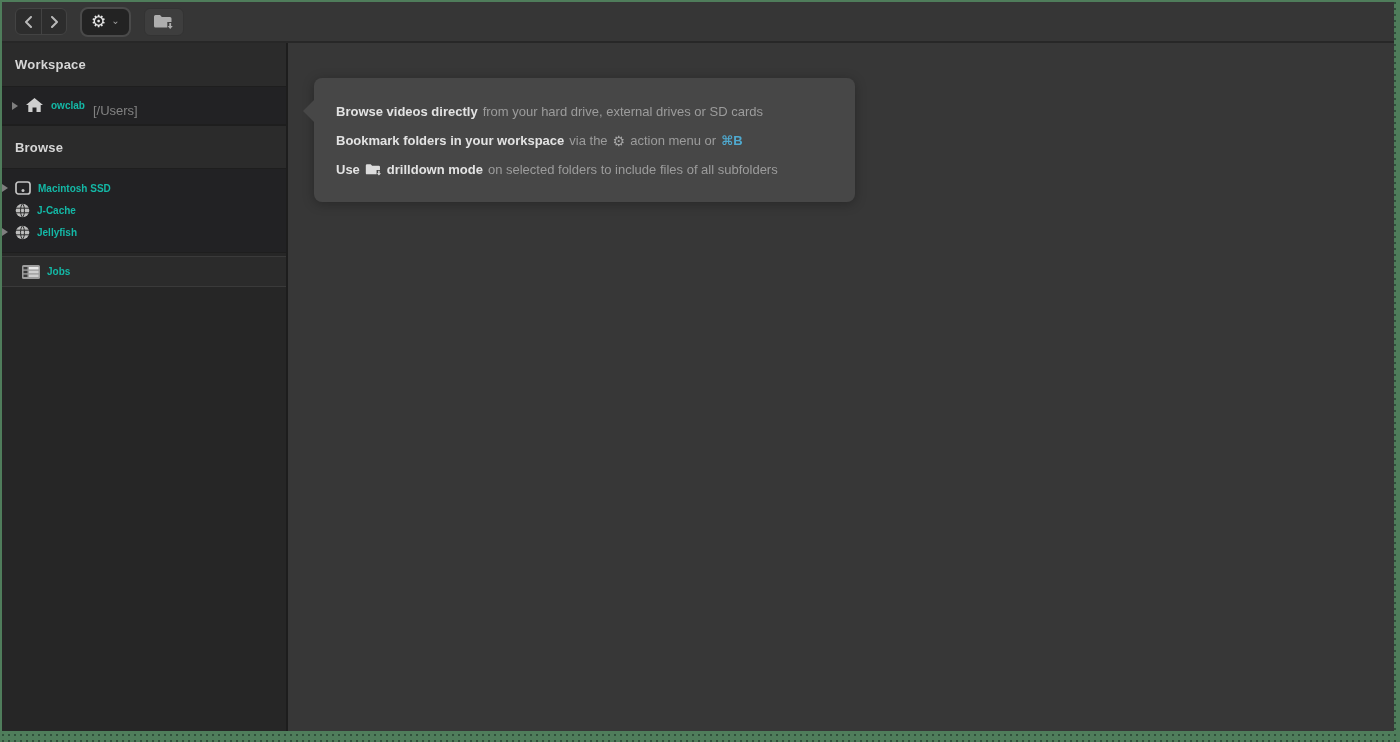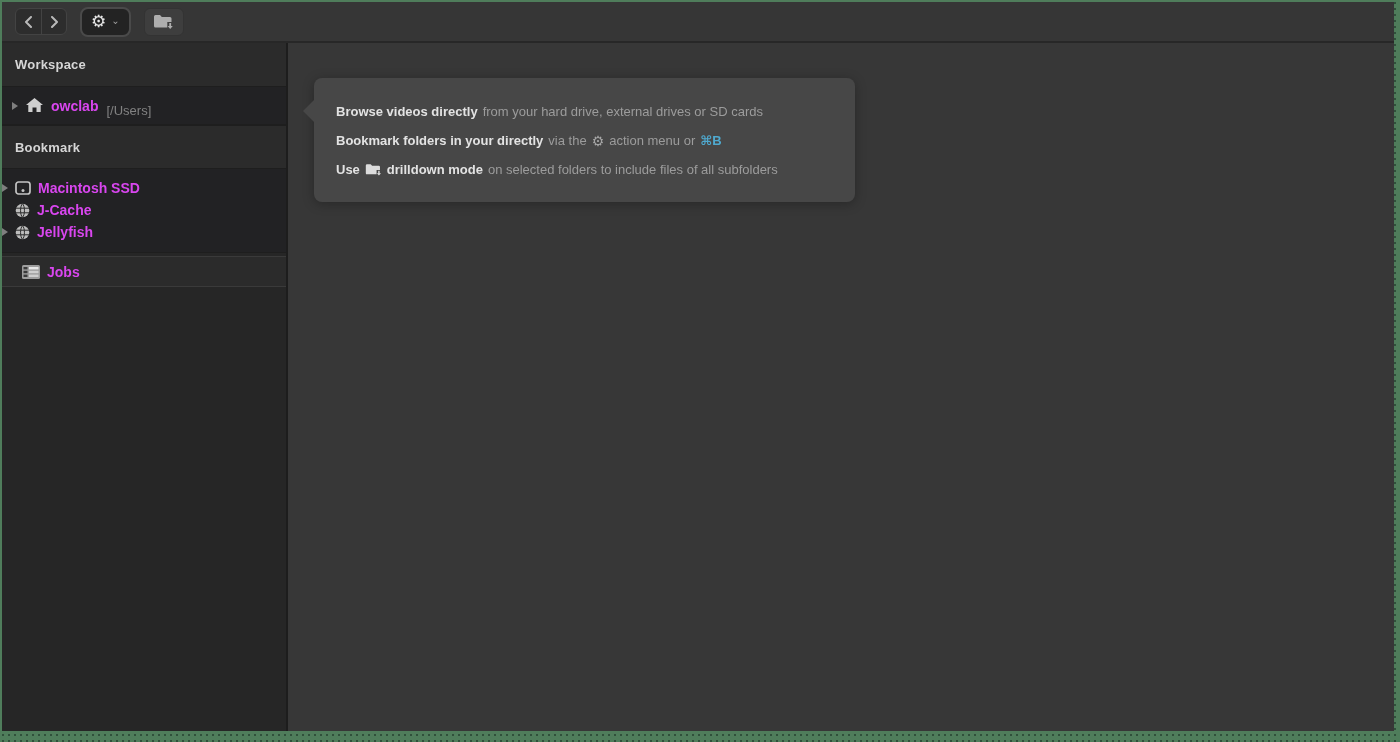--- a/index.html
+++ b/index.html
@@ -50,21 +50,21 @@
   .sec-header:first-child { border-top:none; }
   .sec-title { font-size:13px; font-weight:700; color:#d6d6d6; letter-spacing:.2px; }
   .ws-row {
     height:38px; display:flex; align-items:center; gap:8px; padding-left:10px;
     background:#222224; border-bottom:1px solid #1e1e1e;
   }
   .dev-list { padding:8px 0 9px 0; background:#222224; border-bottom:1px solid #1e1e1e; }
   .dev-row { height:22px; display:flex; align-items:center; gap:7px; padding-left:0; }
   .tri { width:0; height:0; border-top:4px solid transparent; border-bottom:4px solid transparent; border-left:6px solid #7f7f7f; flex:0 0 auto; }
   .tri-space { width:6px; flex:0 0 auto; }
-  .item-label { font-size:14px; font-weight:700; color:#d946ef; white-space:nowrap; }
+  .item-label { font-size:10px; font-weight:700; color:#14b8a6; white-space:nowrap; }
   .item-suffix { font-size:13px; color:#828282; font-weight:400;margin-top:10px; }
   .jobs-row {
     height:31px; margin-top:3px; display:flex; align-items:center; gap:7px; padding-left:20px;
     background:#2b2b2b; border-top:1px solid #3a3a3a; border-bottom:1px solid #3a3a3a;
   }
   .sidebar-fill { flex:1; background:#262626; }
   
   .main { flex:1; position:relative; background:#373737; }
   .callout {
     position:absolute; left:26px; top:35px; width:541px;
@@ -122,21 +122,21 @@
       <div class="ws-row">
         <span class="tri"></span>
         <svg class="icon-svg" width="17" height="15" viewBox="0 0 17 15">
           <path d="M8.5 0 L17 7 h-2.3 v7 h-4.2 V9.5 H6.5 V14 H2.3 V7 H0 Z" fill="#cfcfcf"></path>
         </svg>
         <span class="item-label">owclab</span>
         <span class="item-suffix">[/Users]</span>
       </div>
 
       <div class="sec-header">
-        <span class="sec-title">Bookmark</span>
+        <span class="sec-title">Browse</span>
       </div>
       <div class="dev-list">
         <div class="dev-row">
           <span class="tri"></span>
           <svg class="icon-svg" width="16" height="14" viewBox="0 0 16 14">
             <rect x="1" y="1" width="14" height="12" rx="2.5" fill="none" stroke="#c4c4c4" stroke-width="1.7"></rect>
             <circle cx="8" cy="9.4" r="1.5" fill="#c4c4c4"></circle>
           </svg>
           <span class="item-label">Macintosh SSD</span>
         </div>
@@ -177,21 +177,21 @@
     <div class="main">
       <div class="callout">
         <div class="arrow"></div>
 
         <div class="tip-line">
           <span class="tip-bold">Browse videos directly</span>
           <span>from your hard drive, external drives or SD cards</span>
         </div>
 
         <div class="tip-line">
-          <span class="tip-bold">Bookmark folders in your directly</span>
+          <span class="tip-bold">Bookmark folders in your workspace</span>
           <span>via the</span>
           <span class="tip-gear">⚙</span>
           <span>action menu or</span>
           <span class="tip-shortcut">⌘B</span>
         </div>
 
         <div class="tip-line">
           <span class="tip-bold">Use</span>
           <svg class="icon-svg" width="17" height="13" viewBox="0 0 21 15">
             <path d="M1 2.5 Q1 1 2.5 1 H7 l1.8 2 H17 q1.5 0 1.5 1.5 V8 h-4.2 v5.5 H2.5 Q1 13.5 1 12 Z" fill="#dcdcdc"></path>

